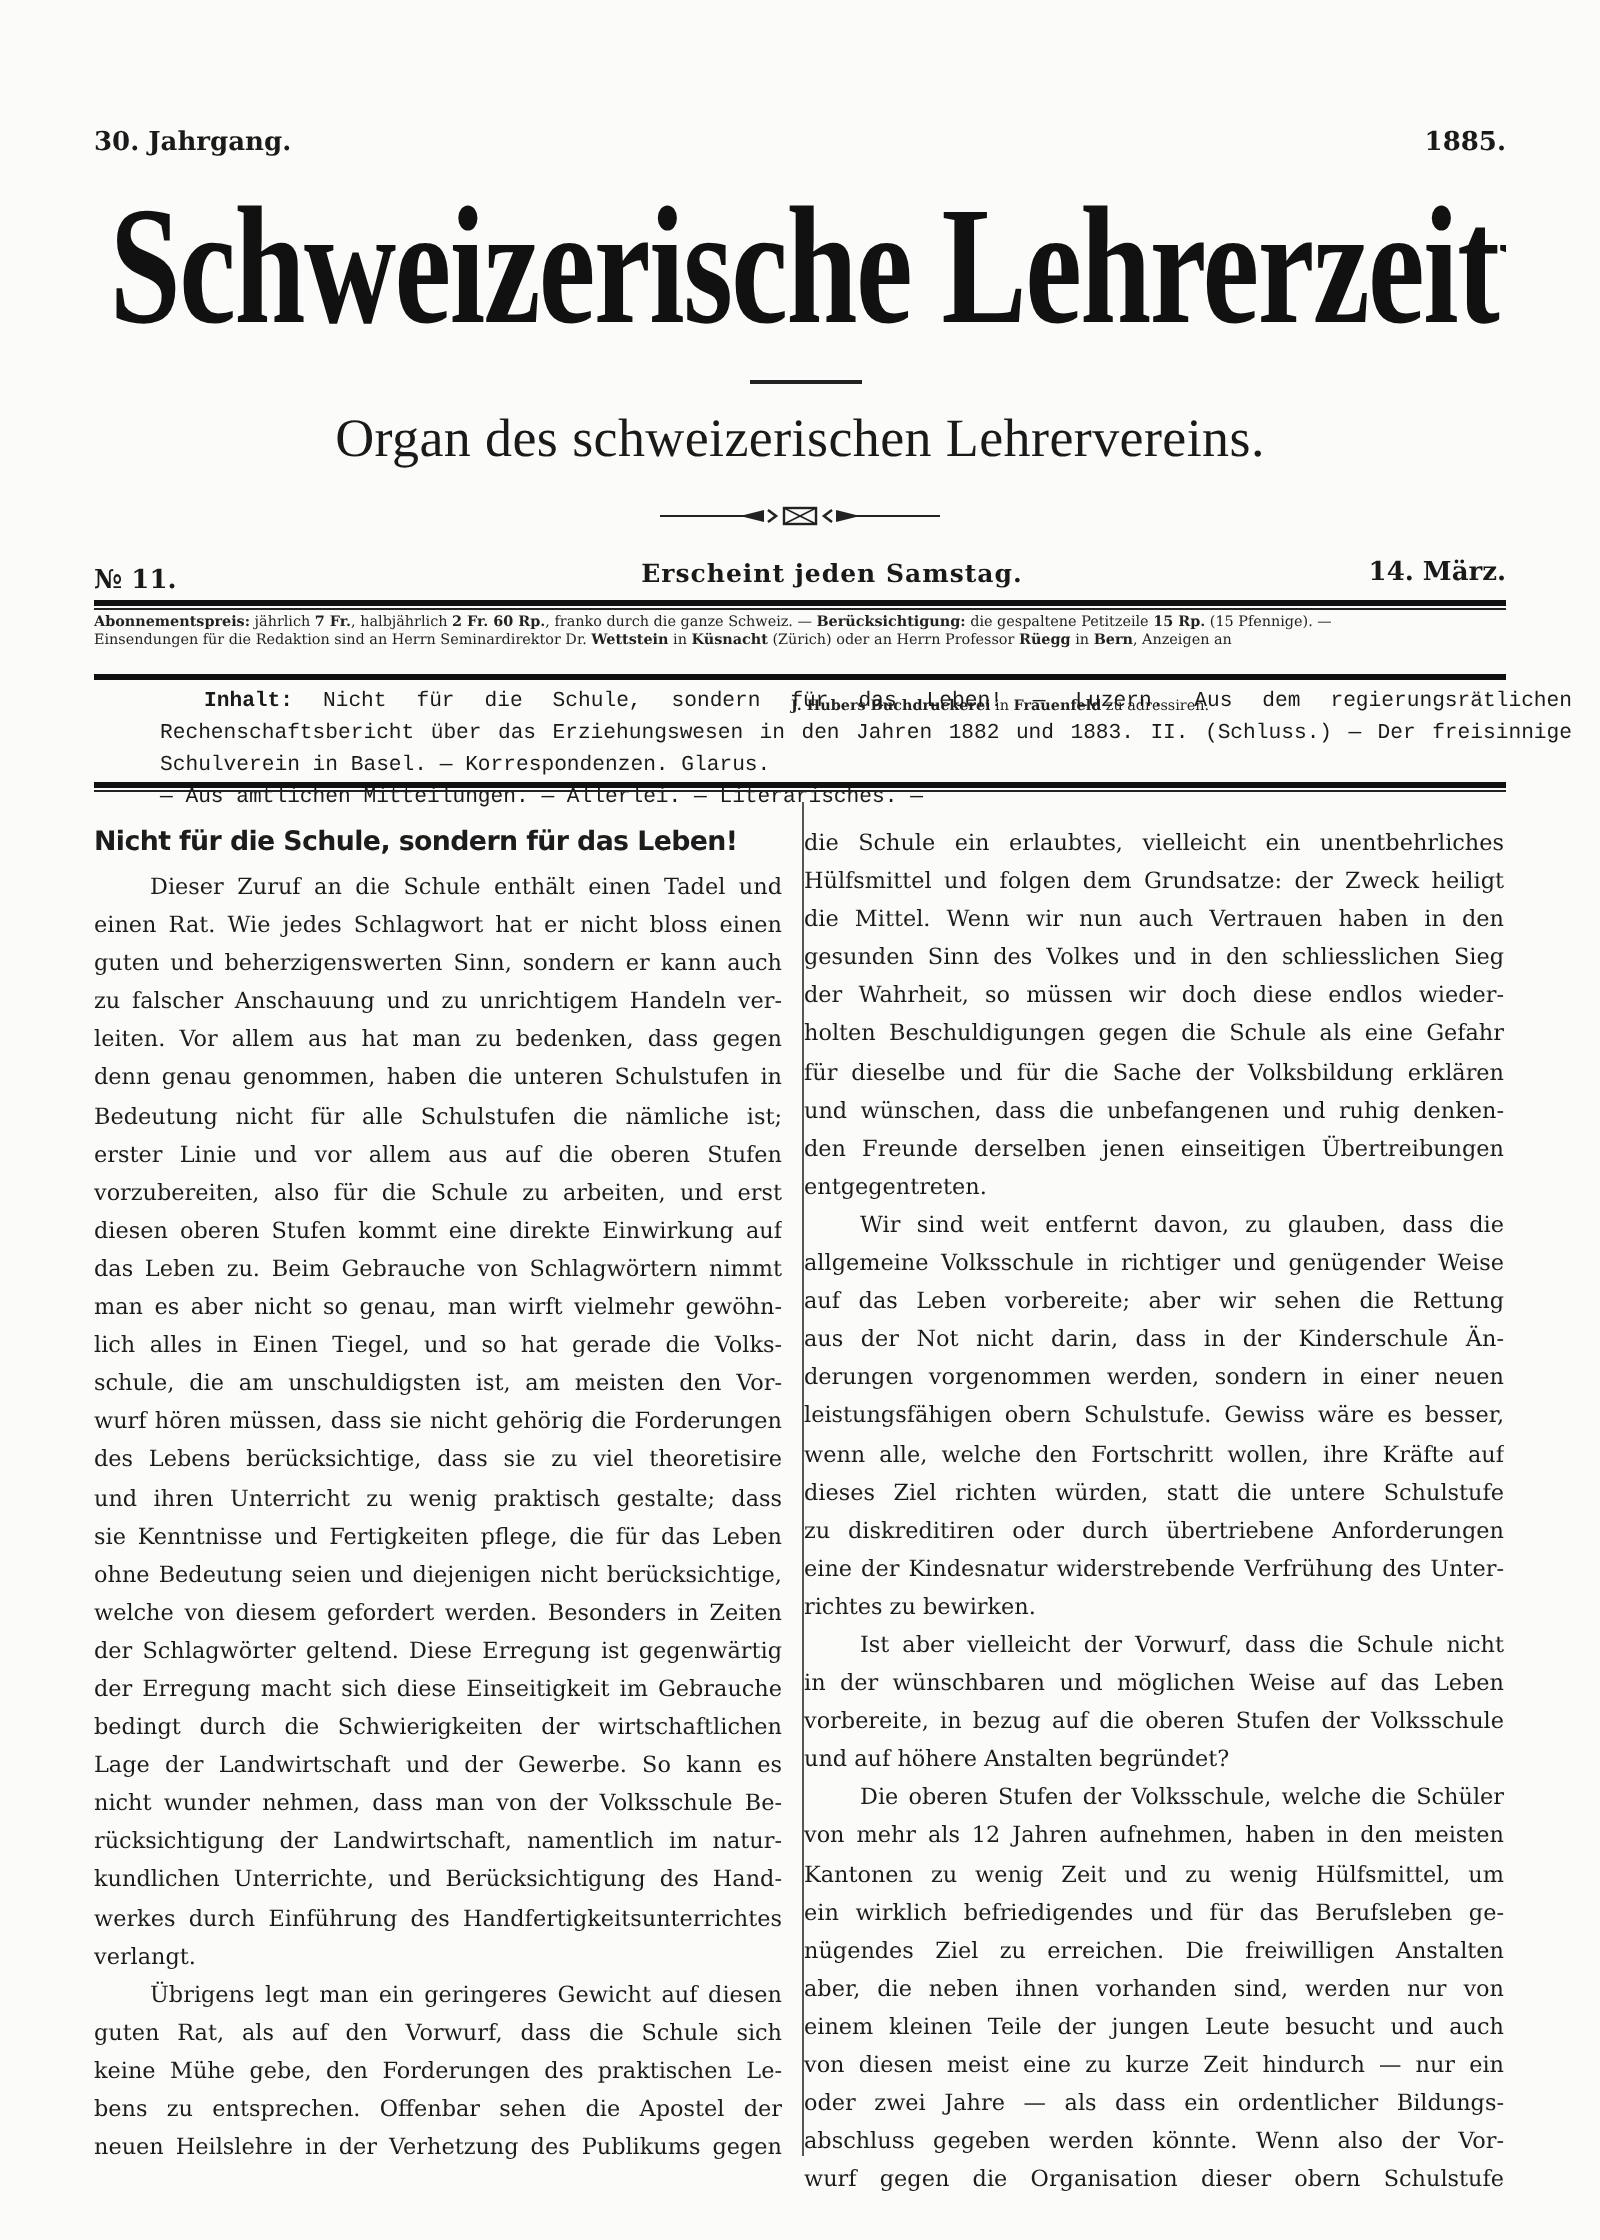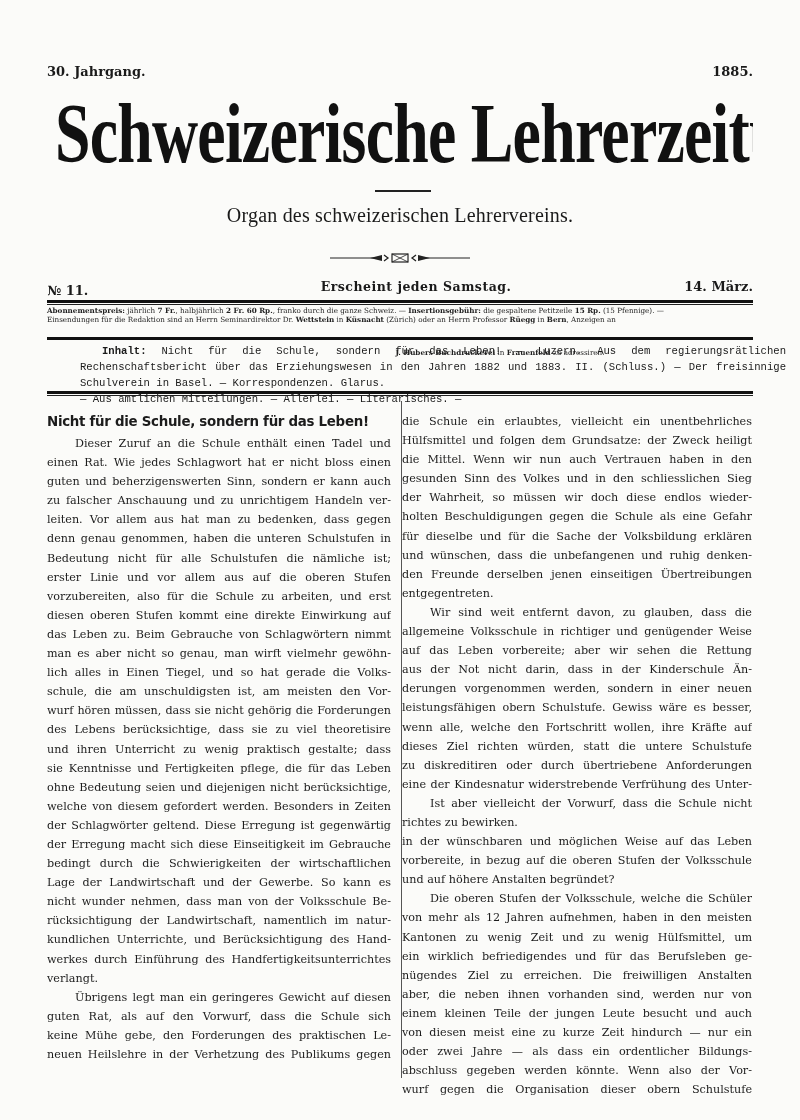--- a/index.html
+++ b/index.html
@@ -20,21 +20,21 @@
       font-family: "Liberation Serif", serif; font-weight: bold;
       font-size: 84px; line-height: 80px; letter-spacing: -1px;
       transform: scaleX(0.76); transform-origin: center top; white-space: nowrap;
       color: #111;
       margin-left: -120px; margin-right: -120px;
     }
 
     .rule-short { position: absolute; top: 190px; left: 328px; width: 56px; height: 1.5px; background: #222; }
 
     .subtitle { position: absolute; top: 204px; left: 0; width: 706px; text-align: center;
-      font-family: "Liberation Serif", serif; font-size: 20px; color: #1a1a1a; letter-spacing: 0.2px; }
+      font-family: "Liberation Serif", serif; font-size: 27px; color: #1a1a1a; letter-spacing: 0.2px; }
 
     .ornament { position: absolute; top: 252px; left: 283px; width: 140px; height: 12px; }
 
     .issue-line { position: absolute; top: 279px; left: 0; width: 706px; height: 18px;
       font-family: "DejaVu Serif", serif; font-size: 13px; font-weight: bold; }
     .issue-line .num { position: absolute; left: 0; top: 4px; }
     .issue-line .center { position: absolute; left: 16px; width: 706px; text-align: center; letter-spacing: 0.5px; font-weight: bold; font-size: 12.5px; }
     .issue-line .date { position: absolute; right: 0; top: 0; }
 
     .rule-thick { position: absolute; left: 0; width: 706px; height: 3px; background: #111; }
@@ -94,21 +94,21 @@
   <div class="issue-line">
     <span class="num">№ 11.</span>
     <span class="center">Erscheint jeden Samstag.</span>
     <span class="date">14. März.</span>
   </div>
 
   <div class="rule-thick" style="top:300px;"></div>
   <div class="rule-thin" style="top:304px;"></div>
 
   <div class="abo">
-    <div><b>Abonnementspreis:</b><span> jährlich </span><b>7 Fr.</b><span>, halbjährlich </span><b>2 Fr. 60 Rp.</b><span>, franko durch die ganze Schweiz. — </span><b>Insertionsgebühr:</b><span> die gespaltene Petitzeile </span><b>15 Rp.</b><span> (15 Pfennige). —</span></div>
+    <div><b>Abonnementspreis:</b><span> jährlich </span><b>7 Fr.</b><span>, halbjährlich </span><b>2 Fr. 60 Rp.</b><span>, franko durch die ganze Schweiz. — </span><b>Berücksichtigung:</b><span> die gespaltene Petitzeile </span><b>15 Rp.</b><span> (15 Pfennige). —</span></div>
     <div><span>Einsendungen für die Redaktion sind an Herrn Seminardirektor Dr. </span><b>Wettstein</b><span> in </span><b>Küsnacht</b><span> (Zürich) oder an Herrn Professor </span><b>Rüegg</b><span> in </span><b>Bern</b><span>, Anzeigen an</span></div>
     <div class="l3"><b>J. Hubers Buchdruckerei</b><span> in </span><b>Frauenfeld</b><span> zu adressiren.</span></div>
   </div>
 
   <div class="rule-thick" style="top:337px;"></div>
 
   <div class="inhalt">
     <span class="lbl">Inhalt:</span><span> Nicht für die Schule, sondern für das Leben! — Luzern. Aus dem regierungsrätlichen Rechenschaftsbericht über das Erziehungswesen in den Jahren 1882 und 1883. II. (Schluss.) — Der freisinnige Schulverein in Basel. — Korrespondenzen. Glarus.</span>
     <div>— Aus amtlichen Mitteilungen. — Allerlei. — Literarisches. —</div>
   </div>
@@ -144,20 +144,21 @@
         <span class="line">bedingt durch die Schwierigkeiten der wirtschaftlichen</span>
         <span class="line">Lage der Landwirtschaft und der Gewerbe. So kann es</span>
         <span class="line">nicht wunder nehmen, dass man von der Volksschule Be-</span>
         <span class="line">rücksichtigung der Landwirtschaft, namentlich im natur-</span>
         <span class="line">kundlichen Unterrichte, und Berücksichtigung des Hand-</span>
         <span class="line">werkes durch Einführung des Handfertigkeitsunterrichtes</span>
         <span class="line last">verlangt.</span>
         <span class="line ind">Übrigens legt man ein geringeres Gewicht auf diesen</span>
         <span class="line">guten Rat, als auf den Vorwurf, dass die Schule sich</span>
         <span class="line">keine Mühe gebe, den Forderungen des praktischen Le-</span>
+        <span class="line">bens zu entsprechen. Offenbar sehen die Apostel der</span>
         <span class="line">neuen Heilslehre in der Verhetzung des Publikums gegen</span>
       </div>
   </div>
 
   <div class="col right">
     <div id="rightcol">
         <span class="line">die Schule ein erlaubtes, vielleicht ein unentbehrliches</span>
         <span class="line">Hülfsmittel und folgen dem Grundsatze: der Zweck heiligt</span>
         <span class="line">die Mittel. Wenn wir nun auch Vertrauen haben in den</span>
         <span class="line">gesunden Sinn des Volkes und in den schliesslichen Sieg</span>
@@ -170,22 +171,22 @@
         <span class="line ind">Wir sind weit entfernt davon, zu glauben, dass die</span>
         <span class="line">allgemeine Volksschule in richtiger und genügender Weise</span>
         <span class="line">auf das Leben vorbereite; aber wir sehen die Rettung</span>
         <span class="line">aus der Not nicht darin, dass in der Kinderschule Än-</span>
         <span class="line">derungen vorgenommen werden, sondern in einer neuen</span>
         <span class="line">leistungsfähigen obern Schulstufe. Gewiss wäre es besser,</span>
         <span class="line">wenn alle, welche den Fortschritt wollen, ihre Kräfte auf</span>
         <span class="line">dieses Ziel richten würden, statt die untere Schulstufe</span>
         <span class="line">zu diskreditiren oder durch übertriebene Anforderungen</span>
         <span class="line">eine der Kindesnatur widerstrebende Verfrühung des Unter-</span>
+        <span class="line last">richtes zu bewirken.</span>
         <span class="line ind">Ist aber vielleicht der Vorwurf, dass die Schule nicht</span>
-        <span class="line last">richtes zu bewirken.</span>
         <span class="line">in der wünschbaren und möglichen Weise auf das Leben</span>
         <span class="line">vorbereite, in bezug auf die oberen Stufen der Volksschule</span>
         <span class="line last">und auf höhere Anstalten begründet?</span>
         <span class="line ind">Die oberen Stufen der Volksschule, welche die Schüler</span>
         <span class="line">von mehr als 12 Jahren aufnehmen, haben in den meisten</span>
         <span class="line">Kantonen zu wenig Zeit und zu wenig Hülfsmittel, um</span>
         <span class="line">ein wirklich befriedigendes und für das Berufsleben ge-</span>
         <span class="line">nügendes Ziel zu erreichen. Die freiwilligen Anstalten</span>
         <span class="line">aber, die neben ihnen vorhanden sind, werden nur von</span>
         <span class="line">einem kleinen Teile der jungen Leute besucht und auch</span>

